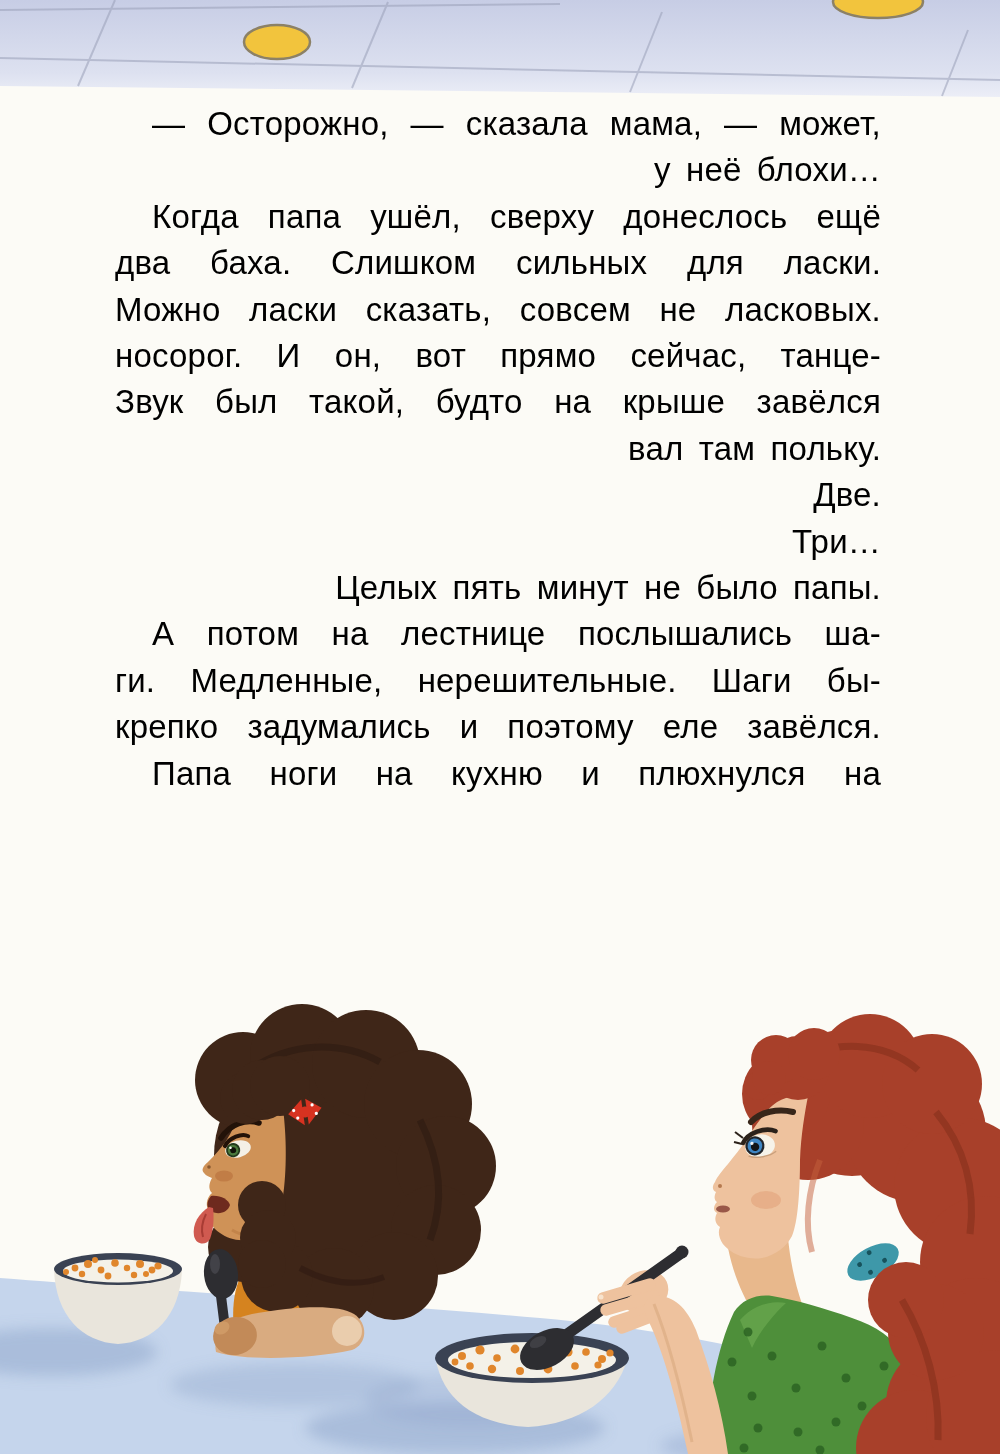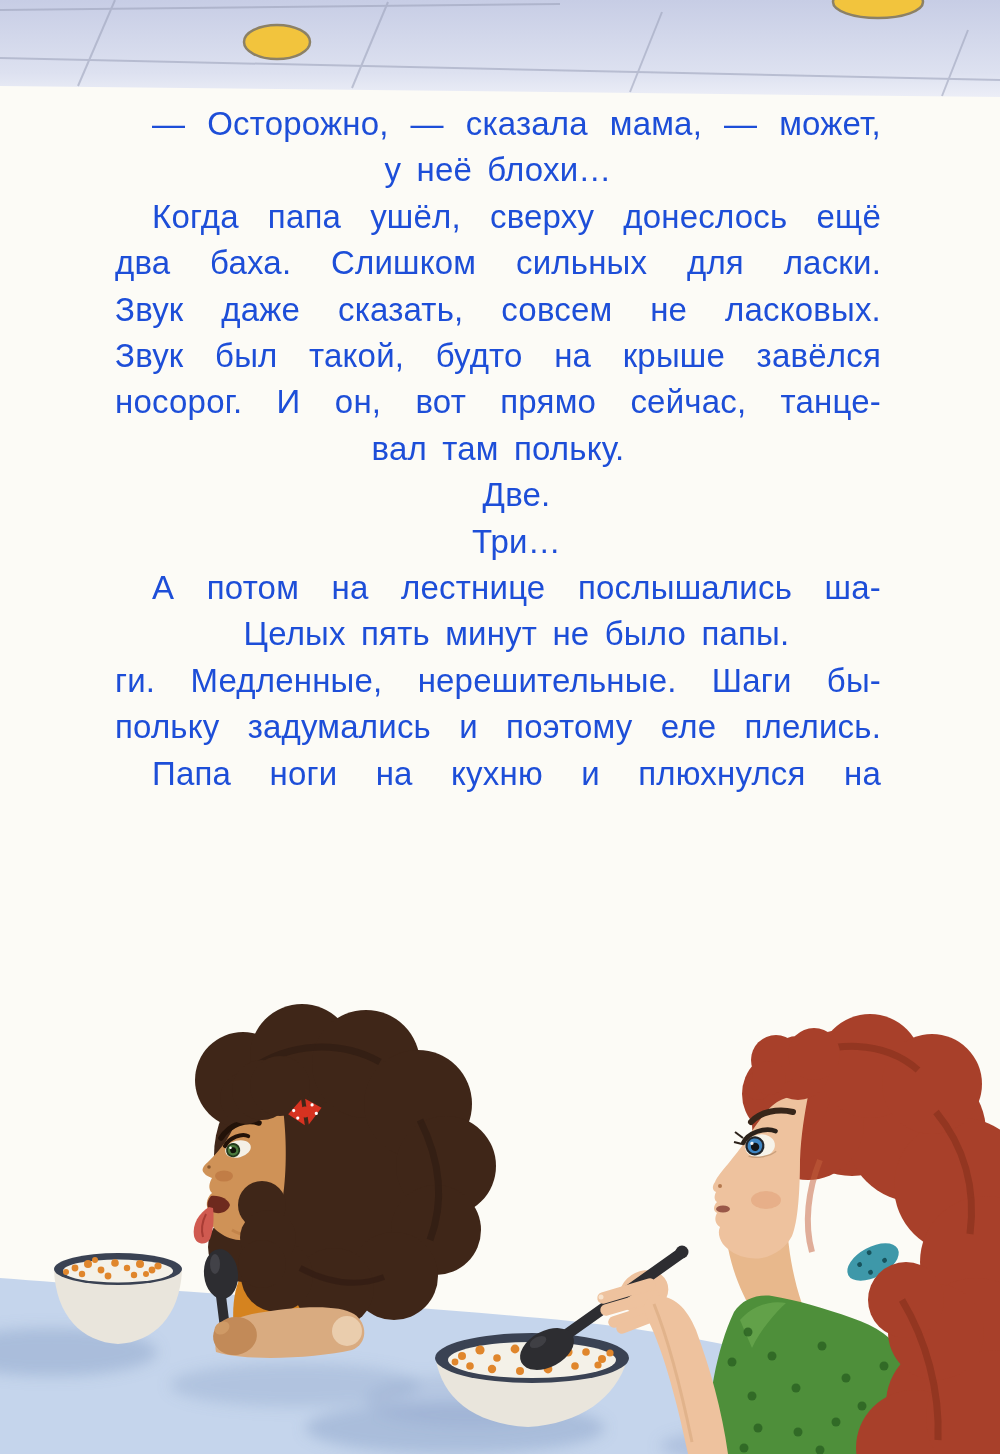--- a/index.html
+++ b/index.html
@@ -7,25 +7,25 @@
     width:1000px;height:1454px;
     background:#fcfbf6;
     font-family:"Liberation Sans", sans-serif;
     position:relative;
     overflow:hidden;
   }
   .page{position:absolute;inset:0;}
   .ceiling{position:absolute;top:0;left:0;width:1000px;height:100px;}
   .story{
     position:absolute;left:115px;top:101px;width:766px;
-    font-size:33px;line-height:46.4px;color:#1d4ed8;
+    font-size:33px;line-height:46.4px;color:#000000;
     word-spacing:0.18em;
     letter-spacing:0.2px;
   }
-  .ln{text-align:center;}
+  .ln{text-align:right;}
   .ln.j{text-align:justify;text-align-last:justify;}
   .ln.ind{text-indent:37px;}
   .illustration{position:absolute;left:0;top:1000px;width:1000px;height:454px;}
 </style>
 </head>
 <body>
 
 <div class="page">
 
   <svg class="ceiling" viewBox="0 0 1000 100">
@@ -49,30 +49,30 @@
       <ellipse cx="277" cy="42" rx="33" ry="17" stroke="#8c8166"></ellipse>
       <ellipse cx="878" cy="2" rx="45" ry="16" stroke="#8c8166"></ellipse>
     </g>
   </svg>
 
   <div class="story">
     <div class="ln j ind">— Осторожно, — сказала мама, — может,</div>
     <div class="ln">у неё блохи…</div>
     <div class="ln j ind">Когда папа ушёл, сверху донеслось ещё</div>
     <div class="ln j">два баха. Слишком сильных для ласки.</div>
-    <div class="ln j">Звук даже сказать, совсем не ласковых.</div>
+    <div class="ln j">Можно ласки сказать, совсем не ласковых.</div>
+    <div class="ln j">носорог. И он, вот прямо сейчас, танце-</div>
     <div class="ln j">Звук был такой, будто на крыше завёлся</div>
-    <div class="ln j">носорог. И он, вот прямо сейчас, танце-</div>
     <div class="ln">вал там польку.</div>
     <div class="ln ind">Две.</div>
     <div class="ln ind">Три…</div>
+    <div class="ln ind">Целых пять минут не было папы.</div>
     <div class="ln j ind">А потом на лестнице послышались ша-</div>
-    <div class="ln ind">Целых пять минут не было папы.</div>
     <div class="ln j">ги. Медленные, нерешительные. Шаги бы-</div>
-    <div class="ln j">польку задумались и поэтому еле плелись.</div>
+    <div class="ln j">крепко задумались и поэтому еле завёлся.</div>
     <div class="ln j ind">Папа ноги на кухню и плюхнулся на</div>
   </div>
 
   <svg class="illustration" viewBox="0 0 1000 454" role="img" aria-label="Девочка с пышными тёмными волосами показывает язык; рядом мама с рыжими волосами ест хлопья за столом">
     <defs>
       <filter id="soft" x="-60%" y="-60%" width="220%" height="220%">
           <feGaussianBlur stdDeviation="7"></feGaussianBlur>
         </filter>
     </defs>
 

